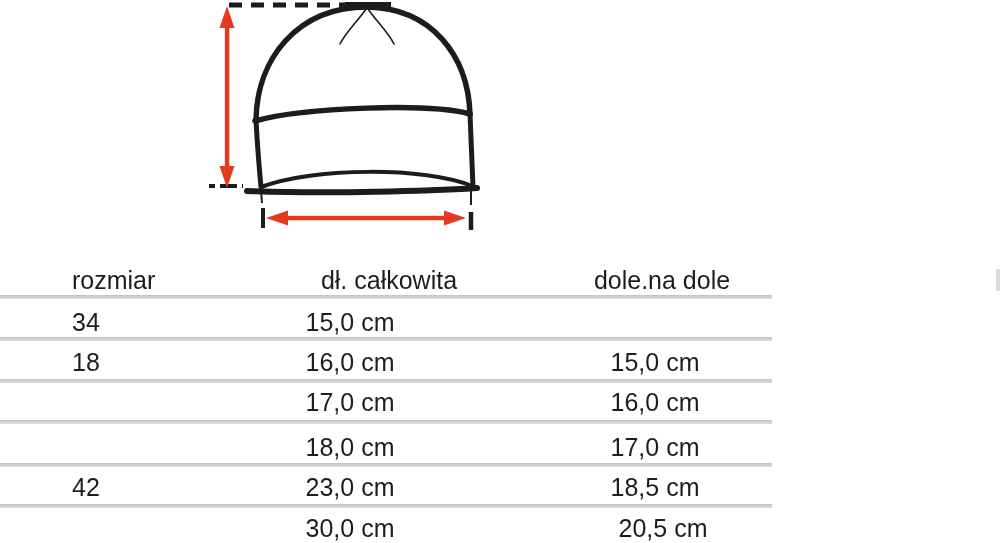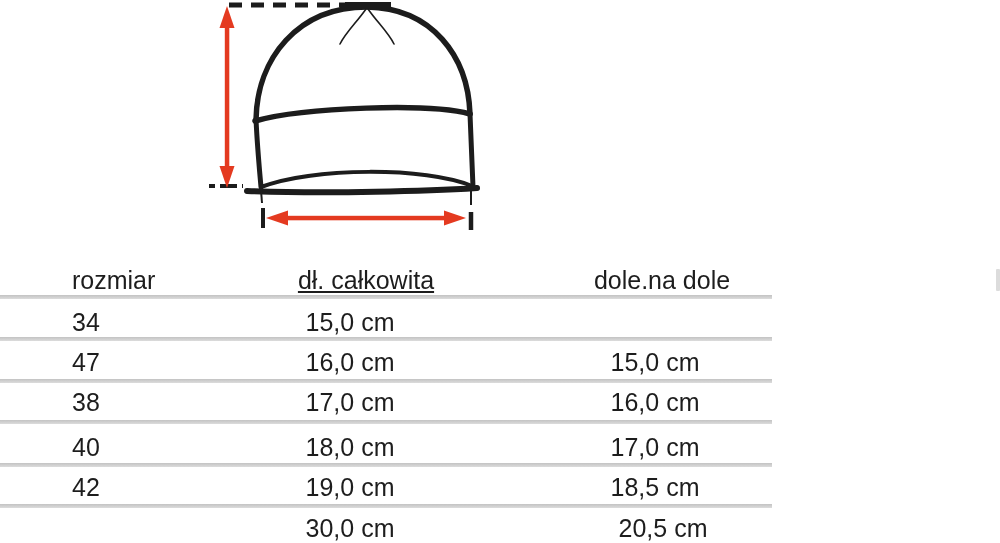--- a/index.html
+++ b/index.html
@@ -25,21 +25,21 @@
     background: linear-gradient(#c3c3c3, #dcdcdc);
   }
   .trow { position: absolute; left: 0; width: 1000px; height: 28px; margin-left: 40px; }
   .cell {
     position: absolute; top: 0; height: 28px; line-height: 28px;
     font-size: 25px; color: #1d1d1d; white-space: nowrap;
   }
   .c1 { left: 32px;  width: 140px; text-align: left; }
   .c2 { left: 160px; width: 300px; text-align: center; }
   .c3 { left: 465px; width: 300px; text-align: center; }
-  .header .c2 { left: 176px; text-decoration: underline; }
+  .header .c2 { left: 199px; }
   .header .c3 { left: 472px; }
   .r44 .c3 { left: 473px; text-align: center; }
 
   .edge-artifact {
     position: absolute; left: 996px; top: 269px; width: 4px; height: 22px;
     background: #c9c9c9; opacity: 0.65; border-radius: 1px;
   }
 </style>
 </head>
 <body>
@@ -101,37 +101,35 @@
     <div class="sep" style="top:379px"></div>
     <div class="sep" style="top:420px"></div>
     <div class="sep" style="top:463px"></div>
     <div class="sep" style="top:504px"></div>
 
     <div class="trow" style="top:308px">
       <div class="cell c1">34</div>
       <div class="cell c2">15,0 cm</div>
     </div>
     <div class="trow" style="top:348px">
-      <div class="cell c1">47</div>
+      <div class="cell c1">18</div>
       <div class="cell c2">16,0 cm</div>
       <div class="cell c3">15,0 cm</div>
     </div>
     <div class="trow" style="top:388px">
-      <div class="cell c1">38</div>
       <div class="cell c2">17,0 cm</div>
       <div class="cell c3">16,0 cm</div>
     </div>
     <div class="trow" style="top:433px">
-      <div class="cell c1">40</div>
       <div class="cell c2">18,0 cm</div>
       <div class="cell c3">17,0 cm</div>
     </div>
     <div class="trow" style="top:473px">
       <div class="cell c1">42</div>
-      <div class="cell c2">19,0 cm</div>
+      <div class="cell c2">23,0 cm</div>
       <div class="cell c3">18,5 cm</div>
     </div>
     <div class="trow r44" style="top:514px">
       <div class="cell c2">30,0 cm</div>
       <div class="cell c3">20,5 cm</div>
     </div>
   </div>
 
   <div class="edge-artifact"></div>
 </div>

